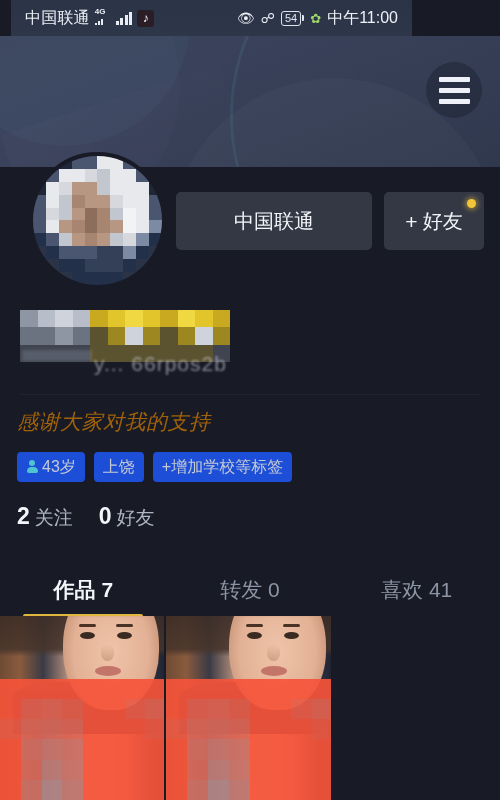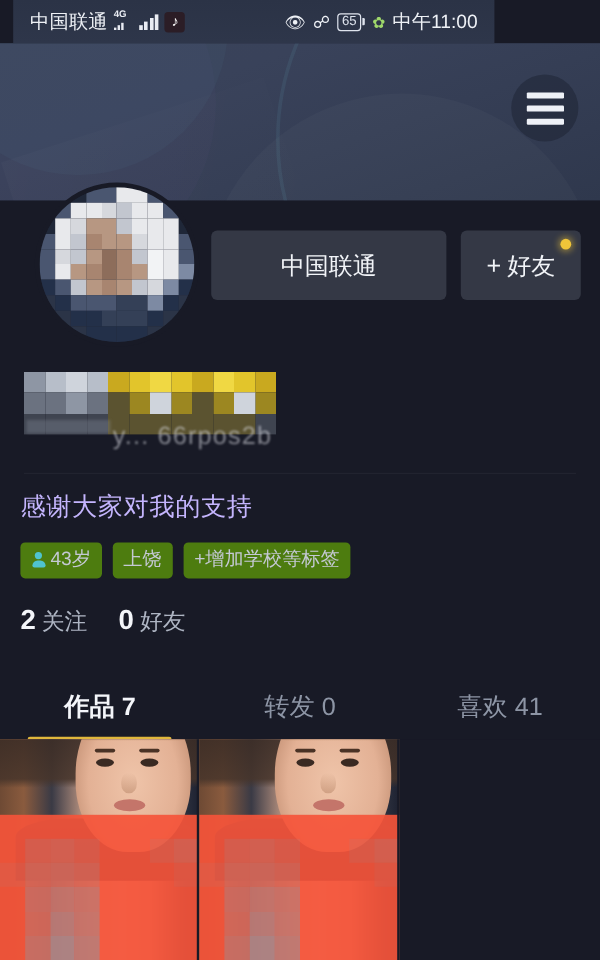--- a/index.html
+++ b/index.html
@@ -144,27 +144,27 @@
 
   
   .divider {
     position:absolute; left:20px; top:394px; width:460px; height:1px;
     background:rgba(255,255,255,0.045);
   }
 
   
   .bio {
     position:absolute; left:17px; top:408px;
-    font-size:21px; color:#c4b5fd; letter-spacing:.5px;
+    font-size:21px; color:#a16207; letter-spacing:.5px;font-style:italic;
   }
 
   
   .tags { position:absolute; left:17px; top:452px; display:flex; gap:9px; }
   .tag {
-    background:#4d7c0f; border-radius:4px;
+    background:#1d4ed8; border-radius:4px;
     padding:5px 9px; font-size:16px; color:#c4c9d4;
     display:flex; align-items:center; gap:4px; cursor:pointer;
     line-height:1.25;
   }
   .person-ic {
     width:12px; height:14px; position:relative; display:inline-block;
   }
   .person-ic::before {
     content:""; position:absolute; top:0; left:3px; width:6px; height:6px;
     border-radius:50%; background:#4fc3cf;
@@ -282,21 +282,21 @@
           <i></i>
           <i></i>
           <i></i>
         </span>
       <span class="tiktok-badge">♪</span>
     </div>
     <div class="sb-right">
       <span class="eye-ic">👁</span>
       <span class="bt-ic">☍</span>
       <span class="battery">
-        <span class="batt-body">65</span>
+        <span class="batt-body">54</span>
         <span class="batt-tip"></span>
       </span>
       <span class="leaf-ic">✿</span>
       <span class="clock">中午11:00</span>
     </div>
   </div>
 
   <div class="banner">
     <div class="blob3"></div>
     <div class="blob2"></div>

